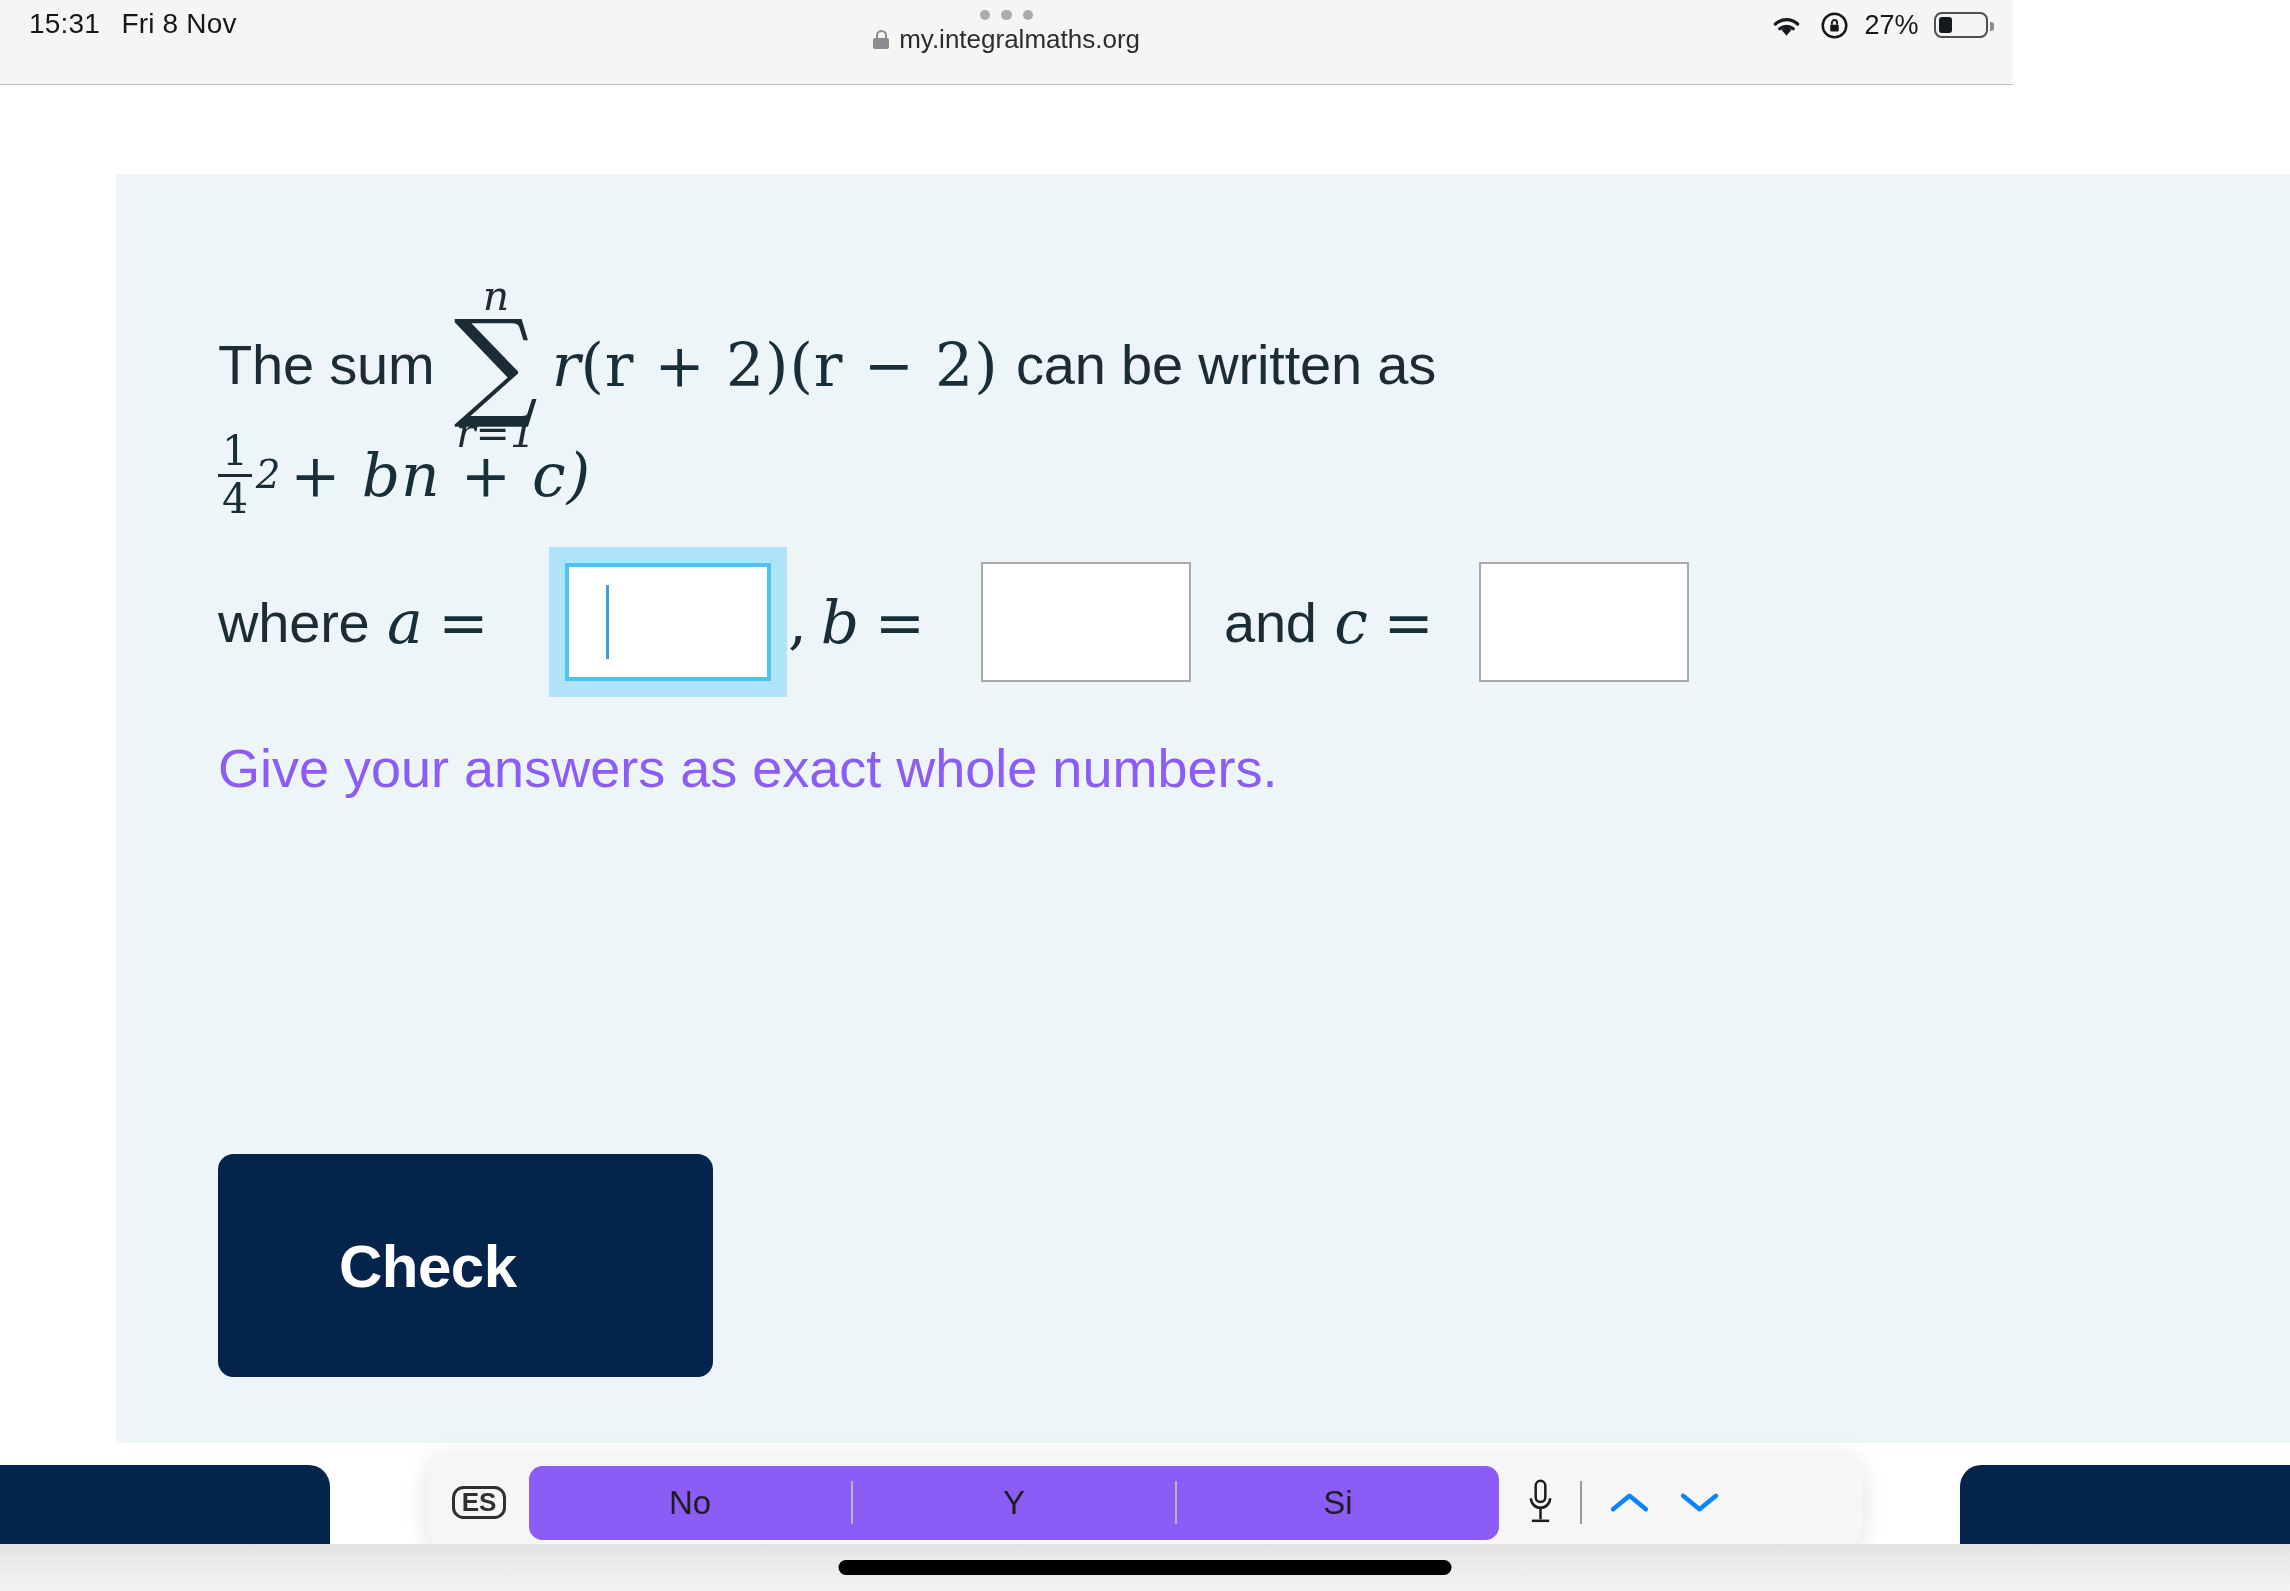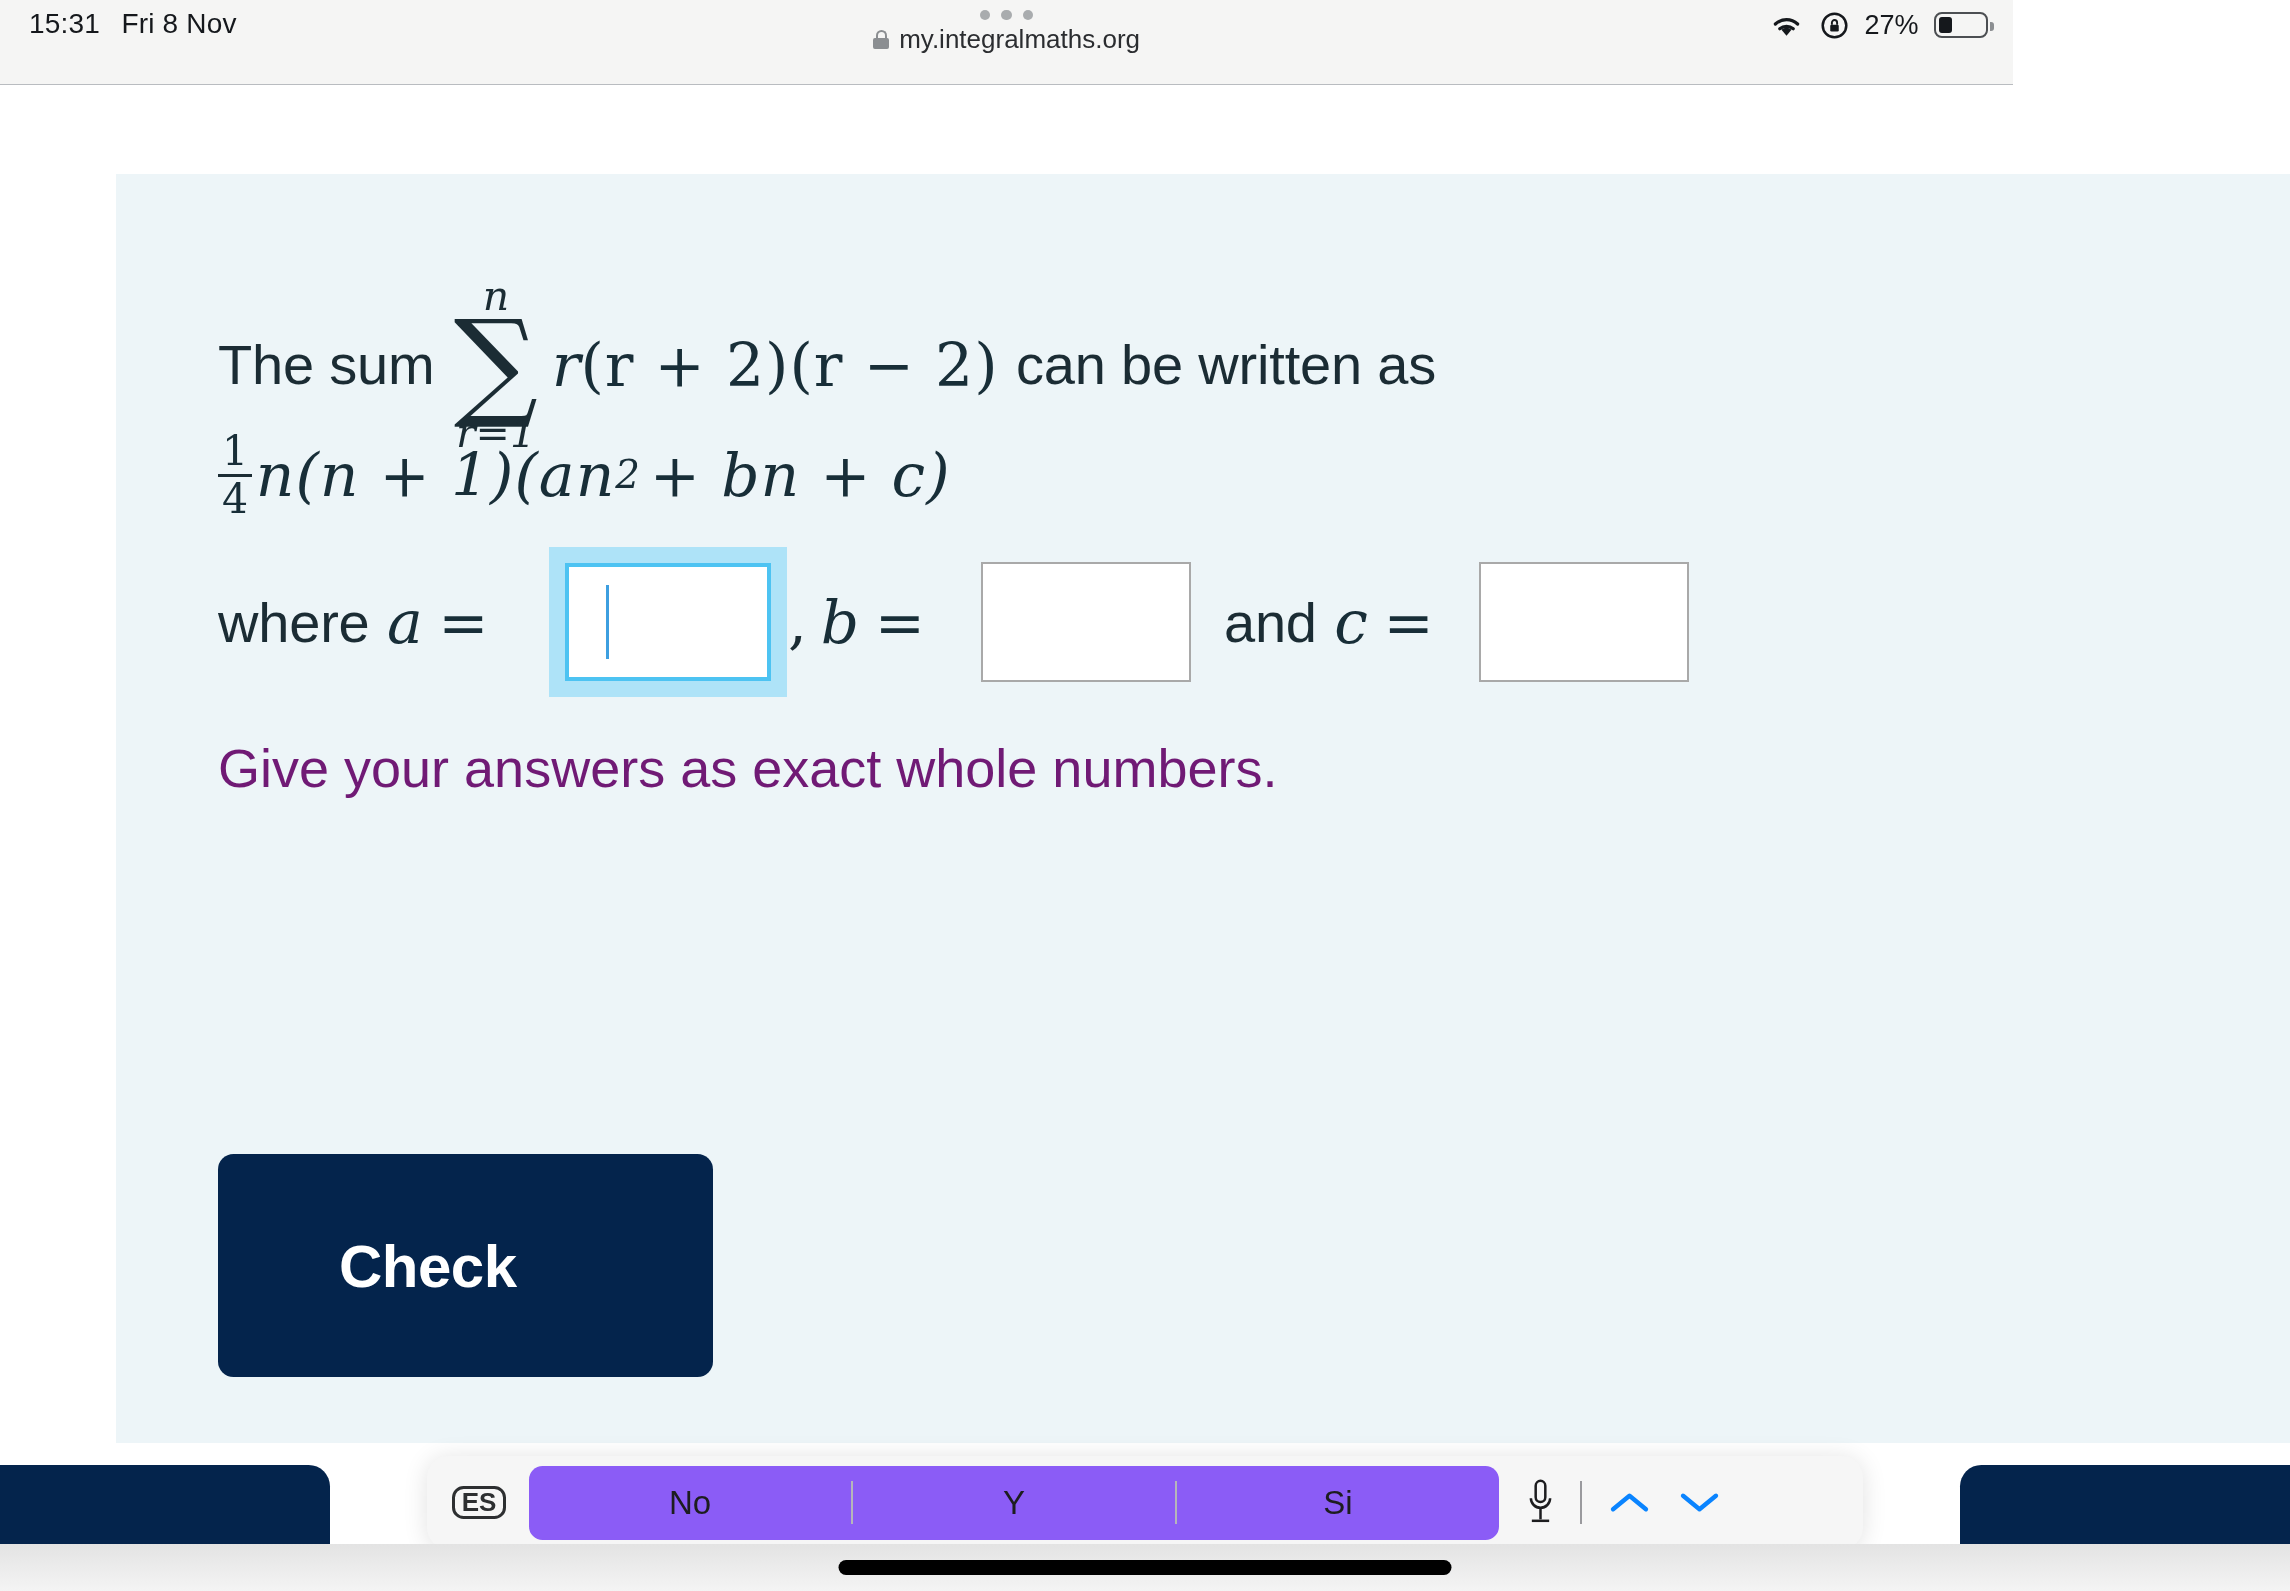--- a/index.html
+++ b/index.html
@@ -285,21 +285,21 @@
     color: #1b2c34;
     margin-left: -3.9px;
   }
 
   
   .hint {
     position: absolute;
     left: 0; top: 563px;
     font-family: "Liberation Sans", sans-serif;
     font-size: 54px;
-    color: #701a75;
+    color: #8b5cf6;
     white-space: nowrap;
   }
 
   
   .checkbtn {
     position: absolute;
     left: 102px; top: 980px;
     width: 495px; height: 223px;
     background: #04244c;
     border: none;
@@ -477,21 +477,20 @@
           <span class="mn" style="letter-spacing:1px;">(r + 2)(r − 2)</span>
           <span class="roman" style="margin-left:17.5px;">can be written as</span>
         </div>
 
         <div class="line2">
           <span class="frac">
             <span class="num">1</span>
             <span class="bar"></span>
             <span class="den">4</span>
           </span>
-          <span class="mi" style="letter-spacing:1px;">n(n + 1)(an</span>
           <span class="sup">2</span>
           <span class="mi" style="letter-spacing:1px;margin-left:9.7px;">+ bn + c)</span>
         </div>
 
         <div class="ansrow">
           <span class="roman">where</span>
           <span class="mi" style="margin-left:17.5px;">a</span>
           <span class="mo" style="margin-left:15.5px;">=</span>
           <span class="gap-xl"></span>
           <span class="ansbox focused">

